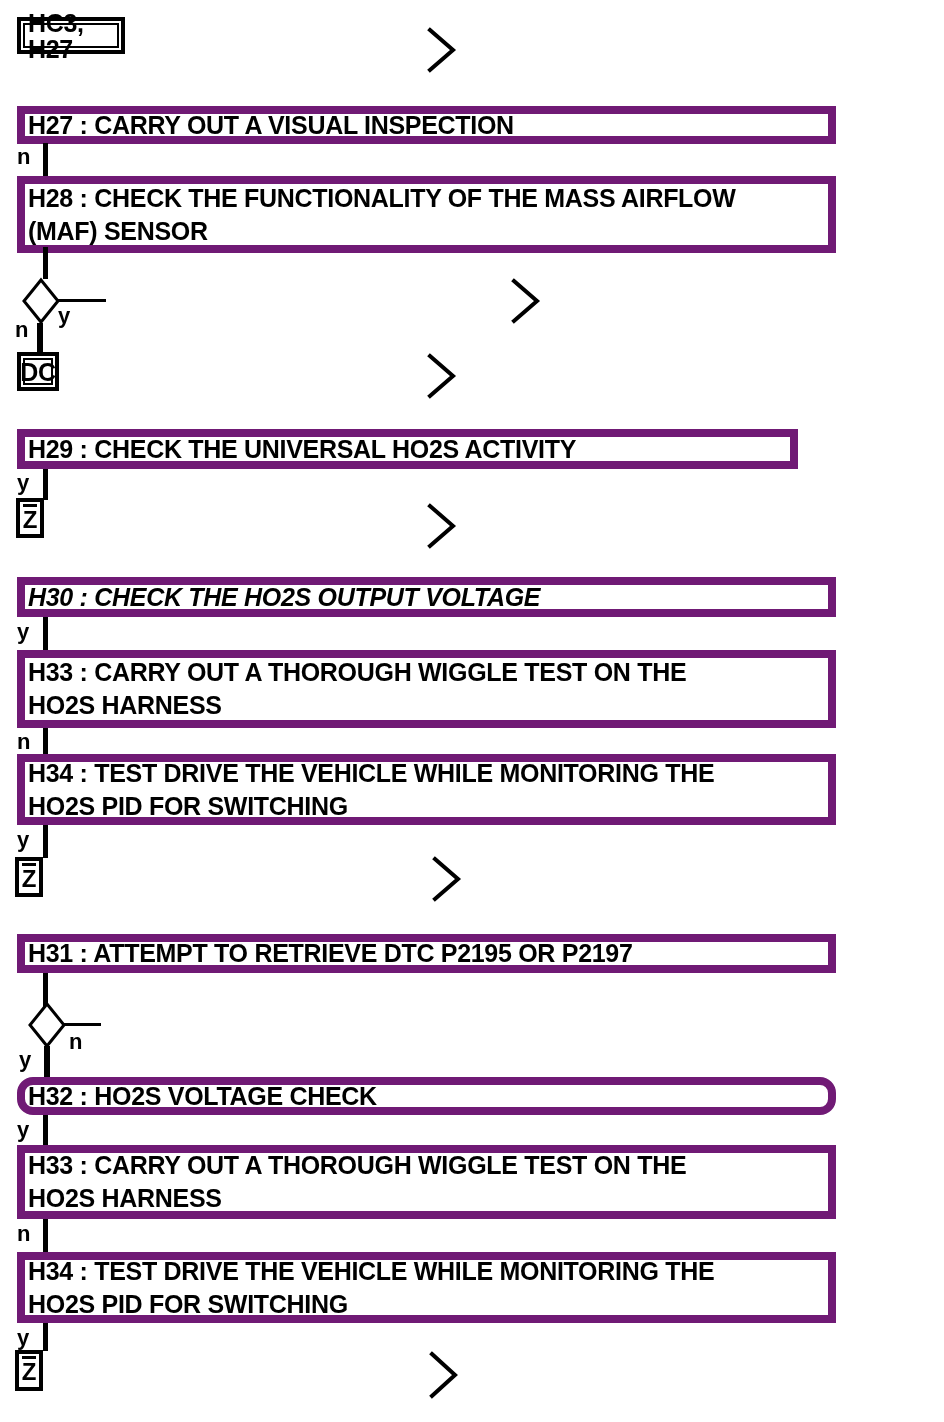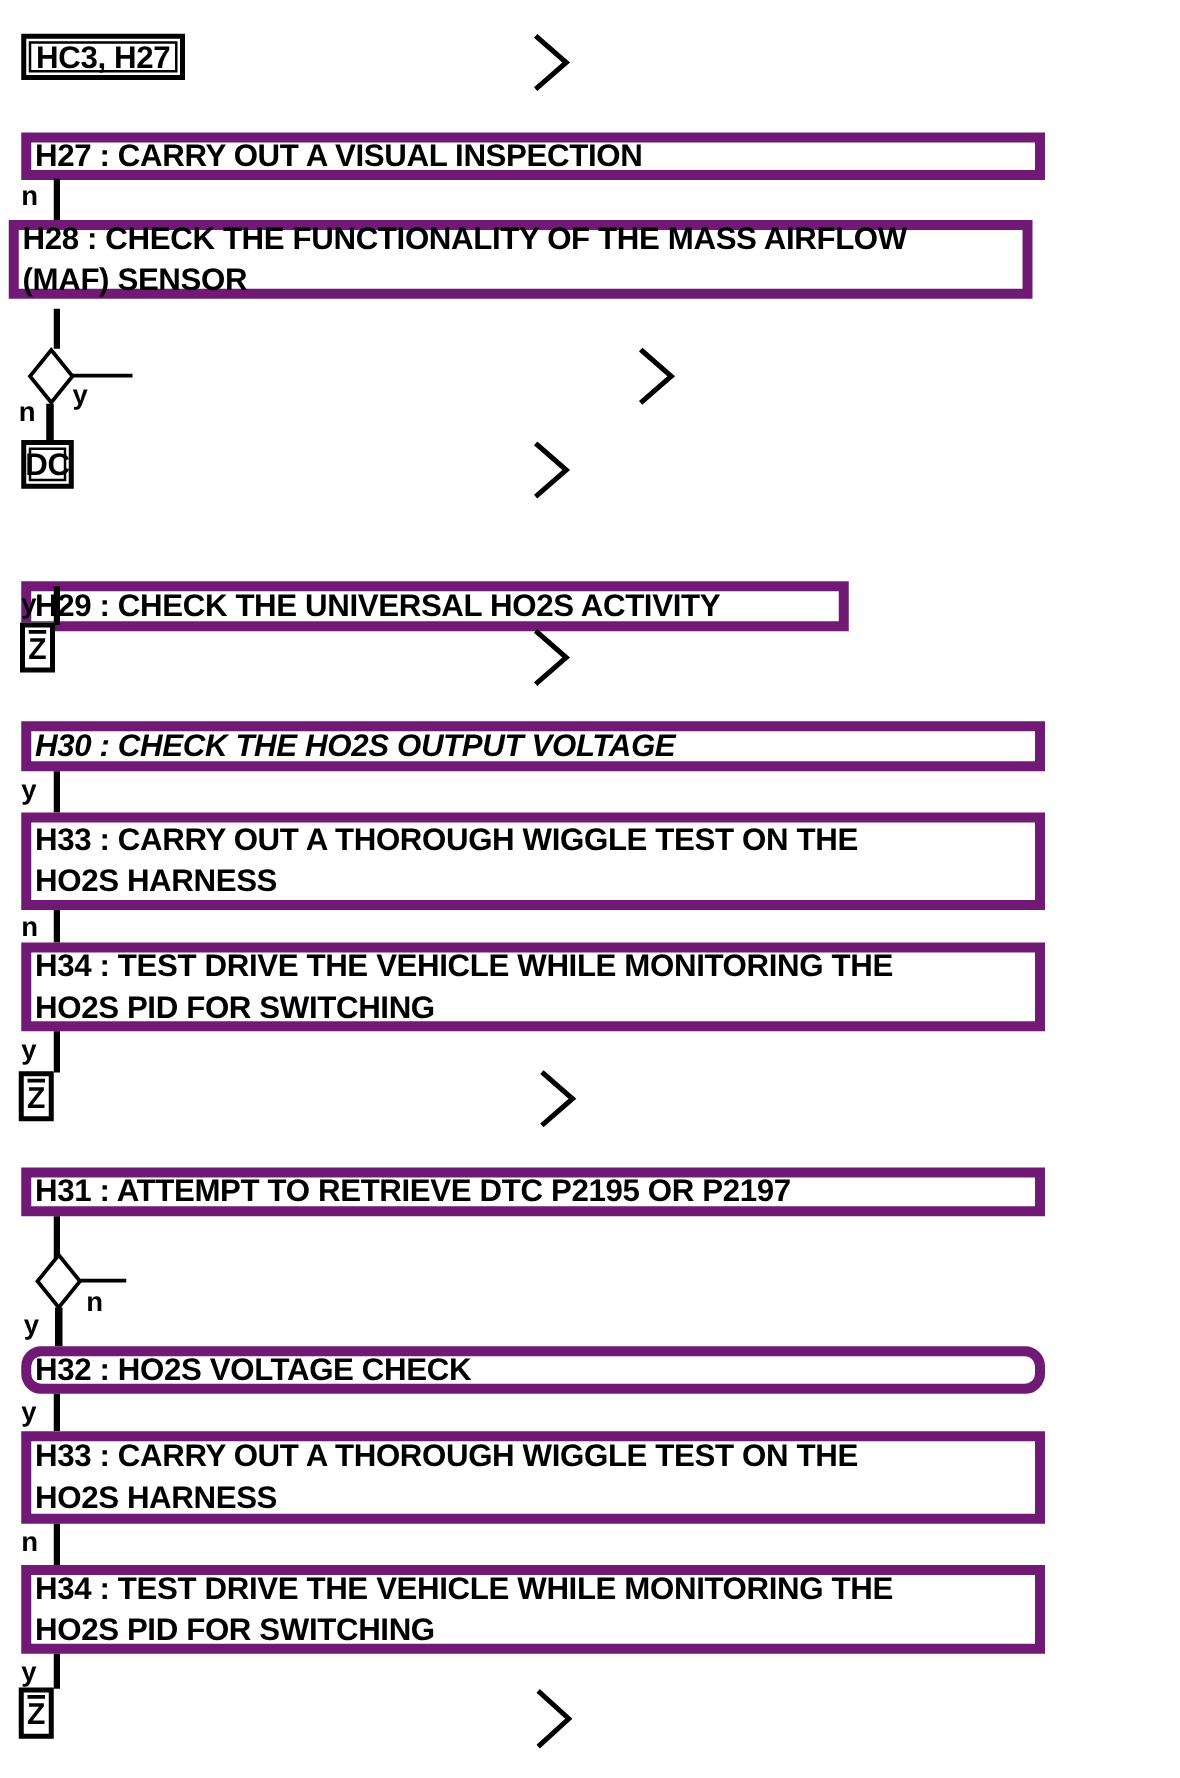--- a/index.html
+++ b/index.html
@@ -31,34 +31,34 @@
   
   .lbl{position:absolute;font-weight:bold;font-size:22px;line-height:22px;}
 
   .icon{position:absolute;display:block;}
 </style>
 </head>
 <body>
 
 <div id="stage">
 
-  <div class="ref" style="left:17px;top:27px;width:131px;height:37px;">
+  <div class="ref" style="left:17px;top:17px;width:108px;height:37px;">
     <div class="ref-inner">HC3, H27</div>
   </div>
   <span class="icon" style="left:427px;top:27px;">
     <svg width="30" height="46" viewBox="0 0 30 46">
         <polyline points="3,3 26,23 3,43" fill="none" stroke="#000" stroke-width="4" stroke-linecap="square"></polyline>
       </svg>
   </span>
 
   <div class="box" style="left:17px;top:106px;width:819px;height:38px;">H27 : CARRY OUT A VISUAL INSPECTION</div>
   <span class="lbl" style="left:17px;top:146px;">n</span>
   <div class="vline" style="left:43px;top:143px;height:34px;"></div>
 
-  <div class="box" style="left:7px;top:176px;width:819px;height:63px;">H28 : CHECK THE FUNCTIONALITY OF THE MASS AIRFLOW
+  <div class="box" style="left:17px;top:176px;width:819px;height:77px;">H28 : CHECK THE FUNCTIONALITY OF THE MASS AIRFLOW
 (MAF) SENSOR</div>
   <div class="vline" style="left:43px;top:247px;height:32px;"></div>
 
   <span class="icon" style="left:21px;top:277px;">
     <svg width="40" height="48" viewBox="0 0 40 48">
         <polygon points="20,3 37,24 20,45 3,24" fill="#fff" stroke="#000" stroke-width="3"></polygon>
       </svg>
   </span>
   <div class="hline" style="left:58px;top:299px;width:48px;"></div>
   <span class="lbl" style="left:58px;top:305px;">y</span>
@@ -74,21 +74,21 @@
 
   <div class="ref" style="left:17px;top:352px;width:42px;height:39px;">
     <div class="ref-inner">DC</div>
   </div>
   <span class="icon" style="left:427px;top:353px;">
     <svg width="30" height="46" viewBox="0 0 30 46">
         <polyline points="3,3 26,23 3,43" fill="none" stroke="#000" stroke-width="4" stroke-linecap="square"></polyline>
       </svg>
   </span>
 
-  <div class="box" style="left:17px;top:429px;width:662px;height:40px;margin-top:36px;">H29 : CHECK THE UNIVERSAL HO2S ACTIVITY</div>
+  <div class="box" style="left:17px;top:429px;width:781px;height:40px;">H29 : CHECK THE UNIVERSAL HO2S ACTIVITY</div>
   <span class="lbl" style="left:17px;top:472px;">y</span>
   <div class="vline" style="left:43px;top:469px;height:31px;"></div>
   <div class="z-box" style="left:16px;top:498px;width:28px;height:40px;">
     <span class="z-glyph">Z</span>
   </div>
   <span class="icon" style="left:427px;top:503px;">
     <svg width="30" height="46" viewBox="0 0 30 46">
         <polyline points="3,3 26,23 3,43" fill="none" stroke="#000" stroke-width="4" stroke-linecap="square"></polyline>
       </svg>
   </span>

